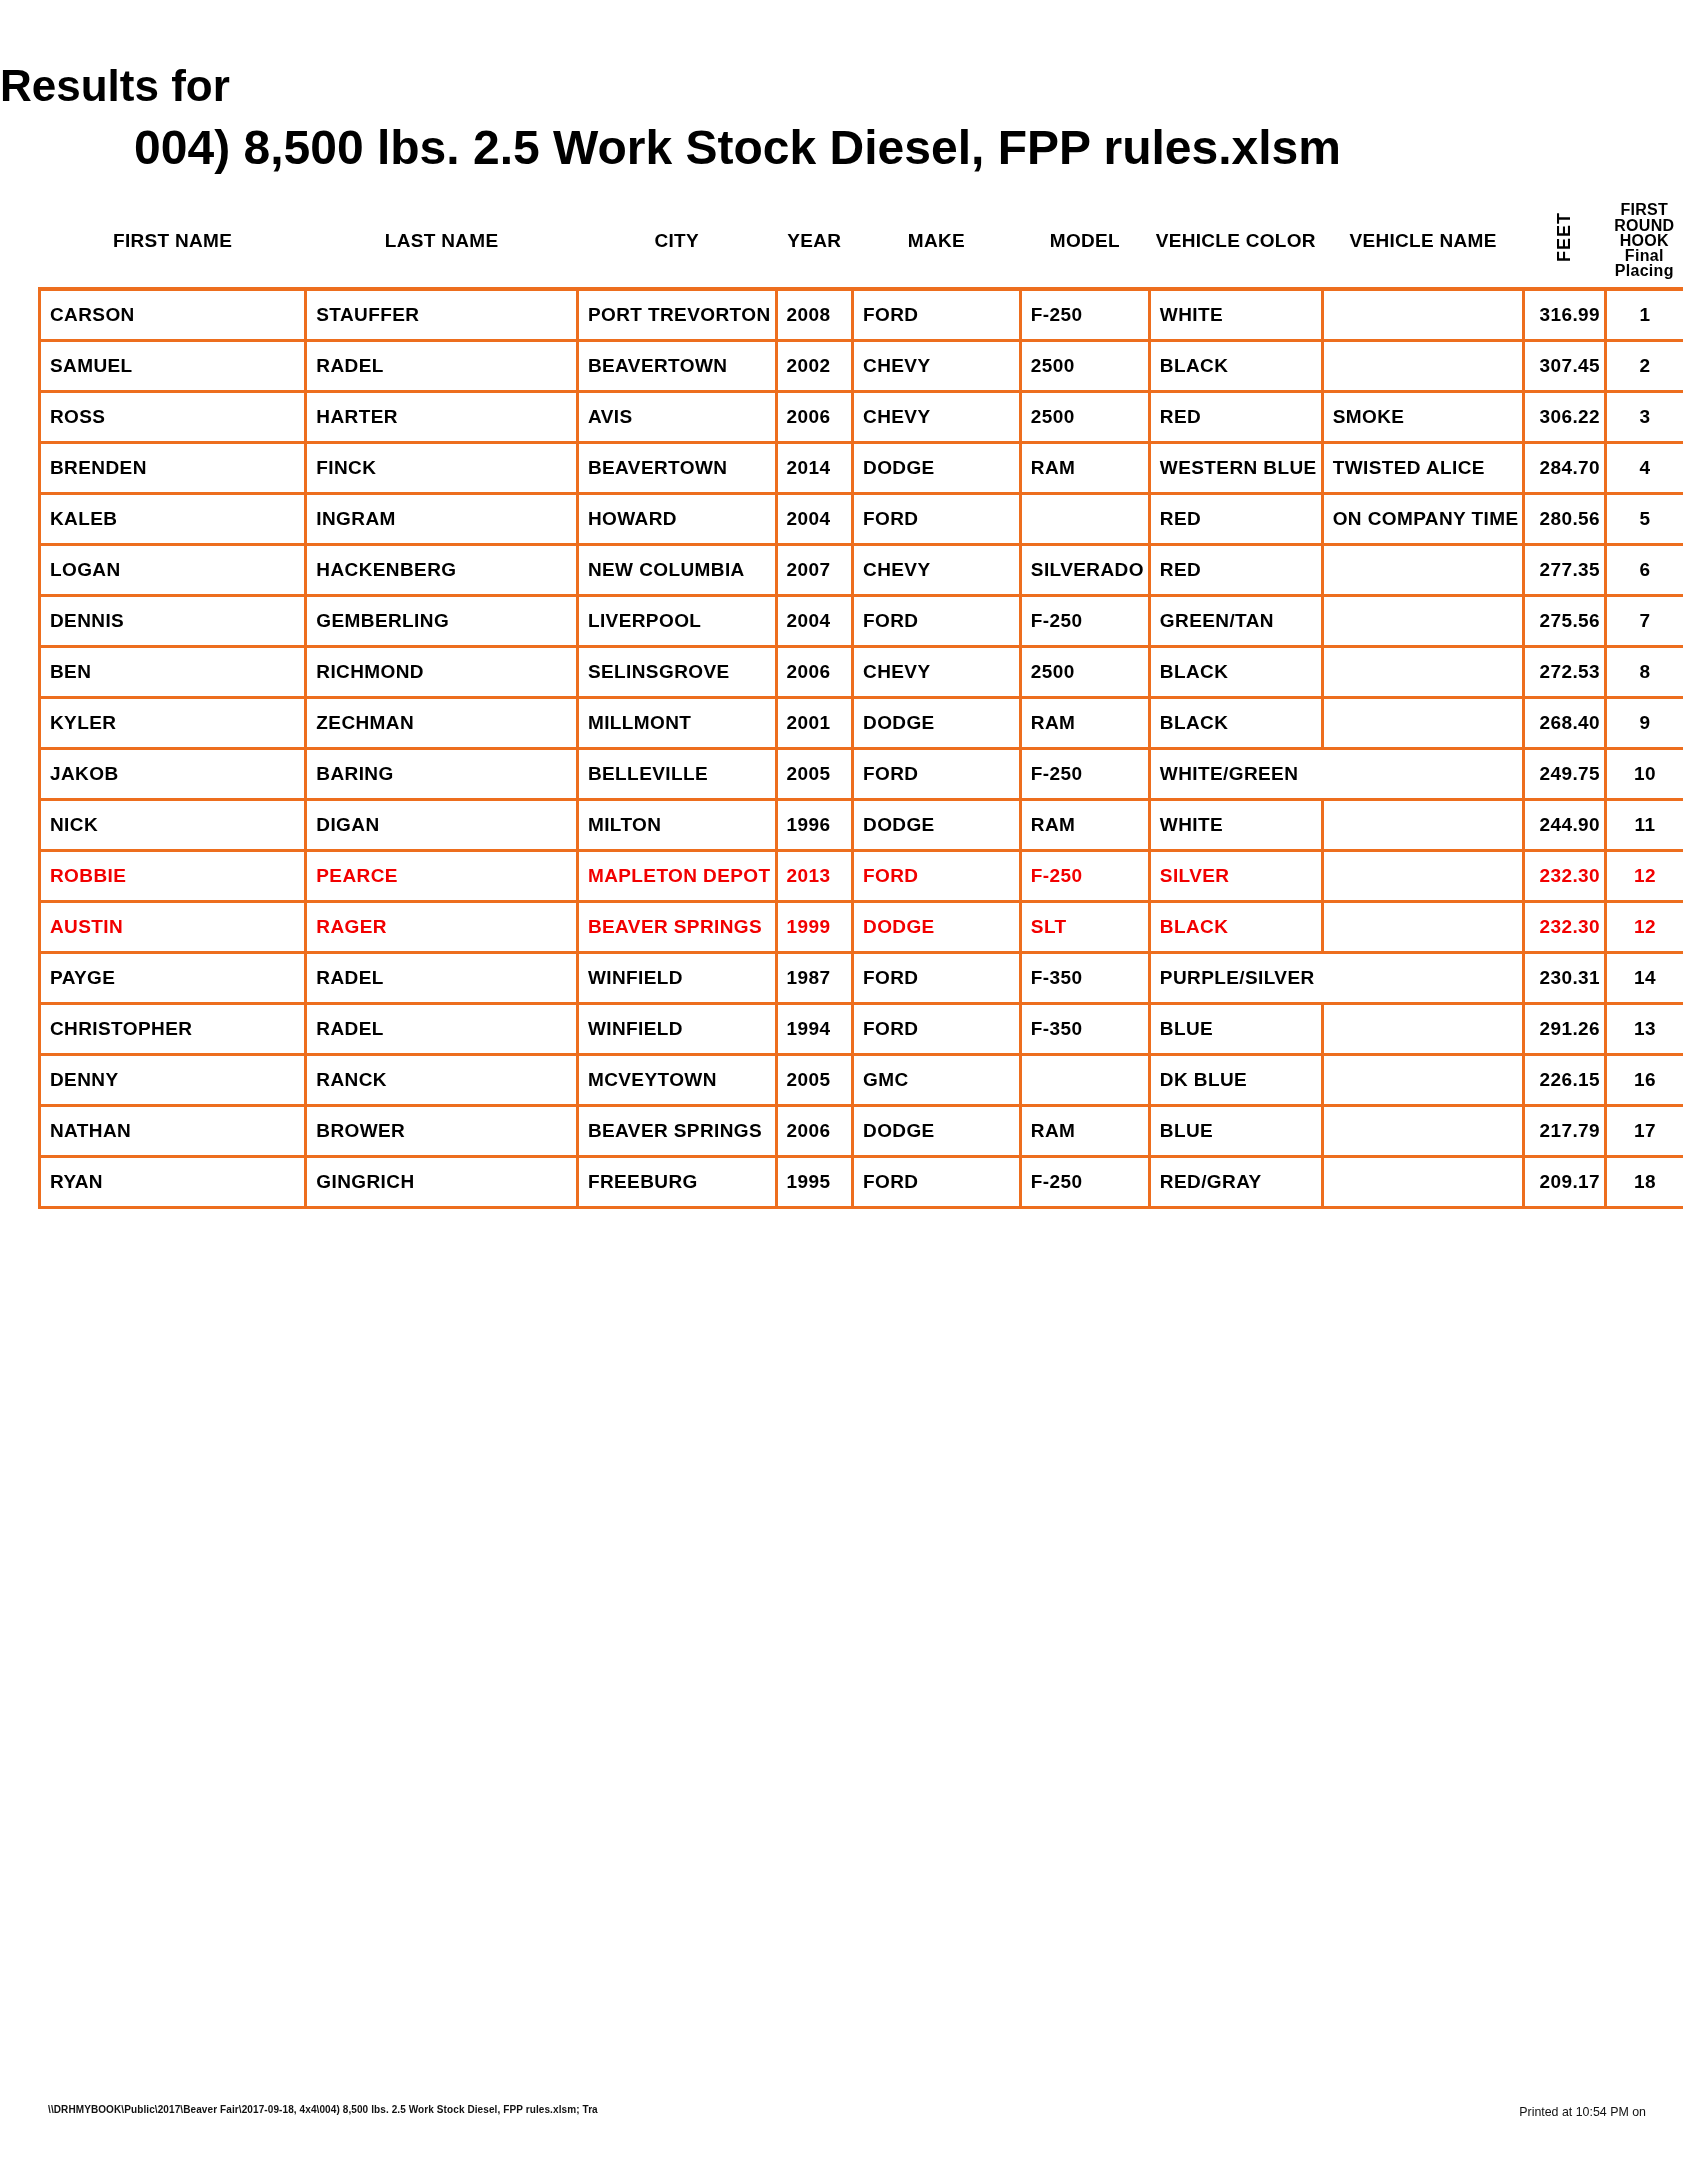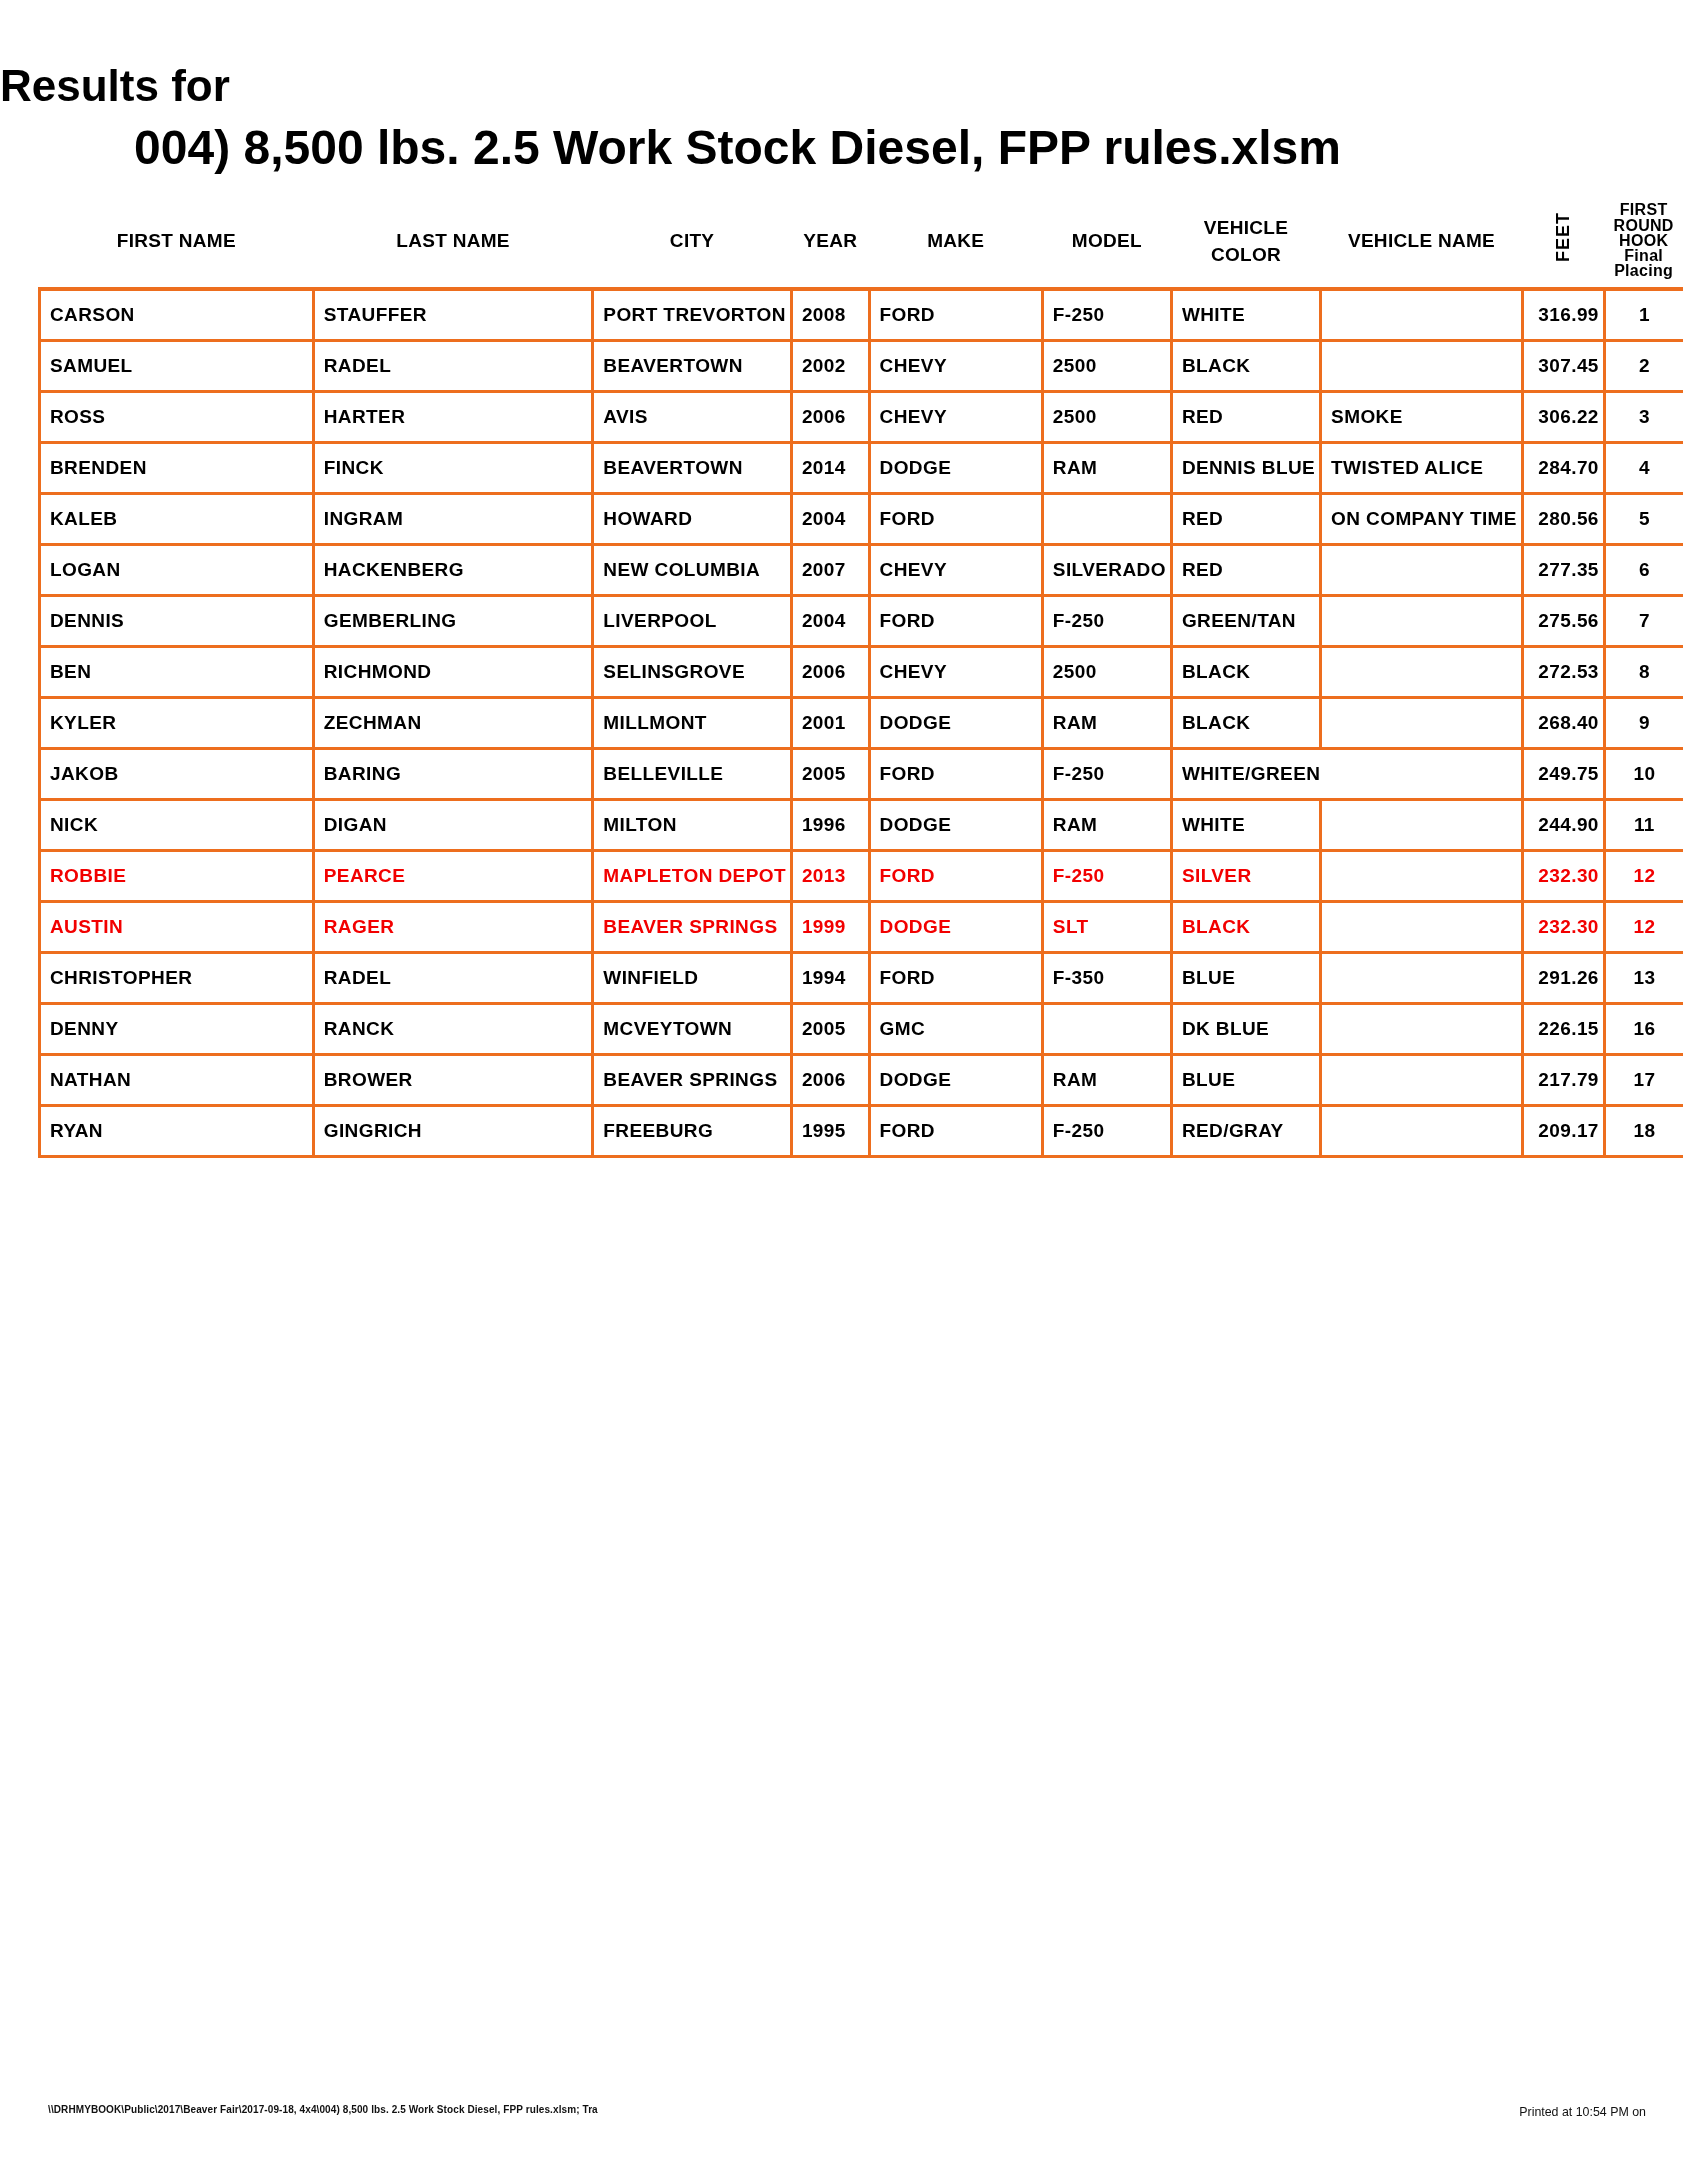--- a/index.html
+++ b/index.html
@@ -134,21 +134,21 @@
           <td class="num">306.22</td>
           <td class="place">3</td>
         </tr>
         <tr>
           <td>BRENDEN</td>
           <td>FINCK</td>
           <td>BEAVERTOWN</td>
           <td>2014</td>
           <td>DODGE</td>
           <td>RAM</td>
-          <td>DENNIS BLUE</td>
+          <td>WESTERN BLUE</td>
           <td>TWISTED ALICE</td>
           <td class="num">284.70</td>
           <td class="place">4</td>
         </tr>
         <tr>
           <td>KALEB</td>
           <td>INGRAM</td>
           <td>HOWARD</td>
           <td>2004</td>
           <td>FORD</td>
@@ -247,20 +247,31 @@
           <td>BEAVER SPRINGS</td>
           <td>1999</td>
           <td>DODGE</td>
           <td>SLT</td>
           <td>BLACK</td>
           <td></td>
           <td class="num">232.30</td>
           <td class="place">12</td>
         </tr>
         <tr>
+          <td>PAYGE</td>
+          <td>RADEL</td>
+          <td>WINFIELD</td>
+          <td>1987</td>
+          <td>FORD</td>
+          <td>F-350</td>
+          <td colspan="2">PURPLE/SILVER</td>
+          <td class="num">230.31</td>
+          <td class="place">14</td>
+        </tr>
+        <tr>
           <td>CHRISTOPHER</td>
           <td>RADEL</td>
           <td>WINFIELD</td>
           <td>1994</td>
           <td>FORD</td>
           <td>F-350</td>
           <td>BLUE</td>
           <td></td>
           <td class="num">291.26</td>
           <td class="place">13</td>

